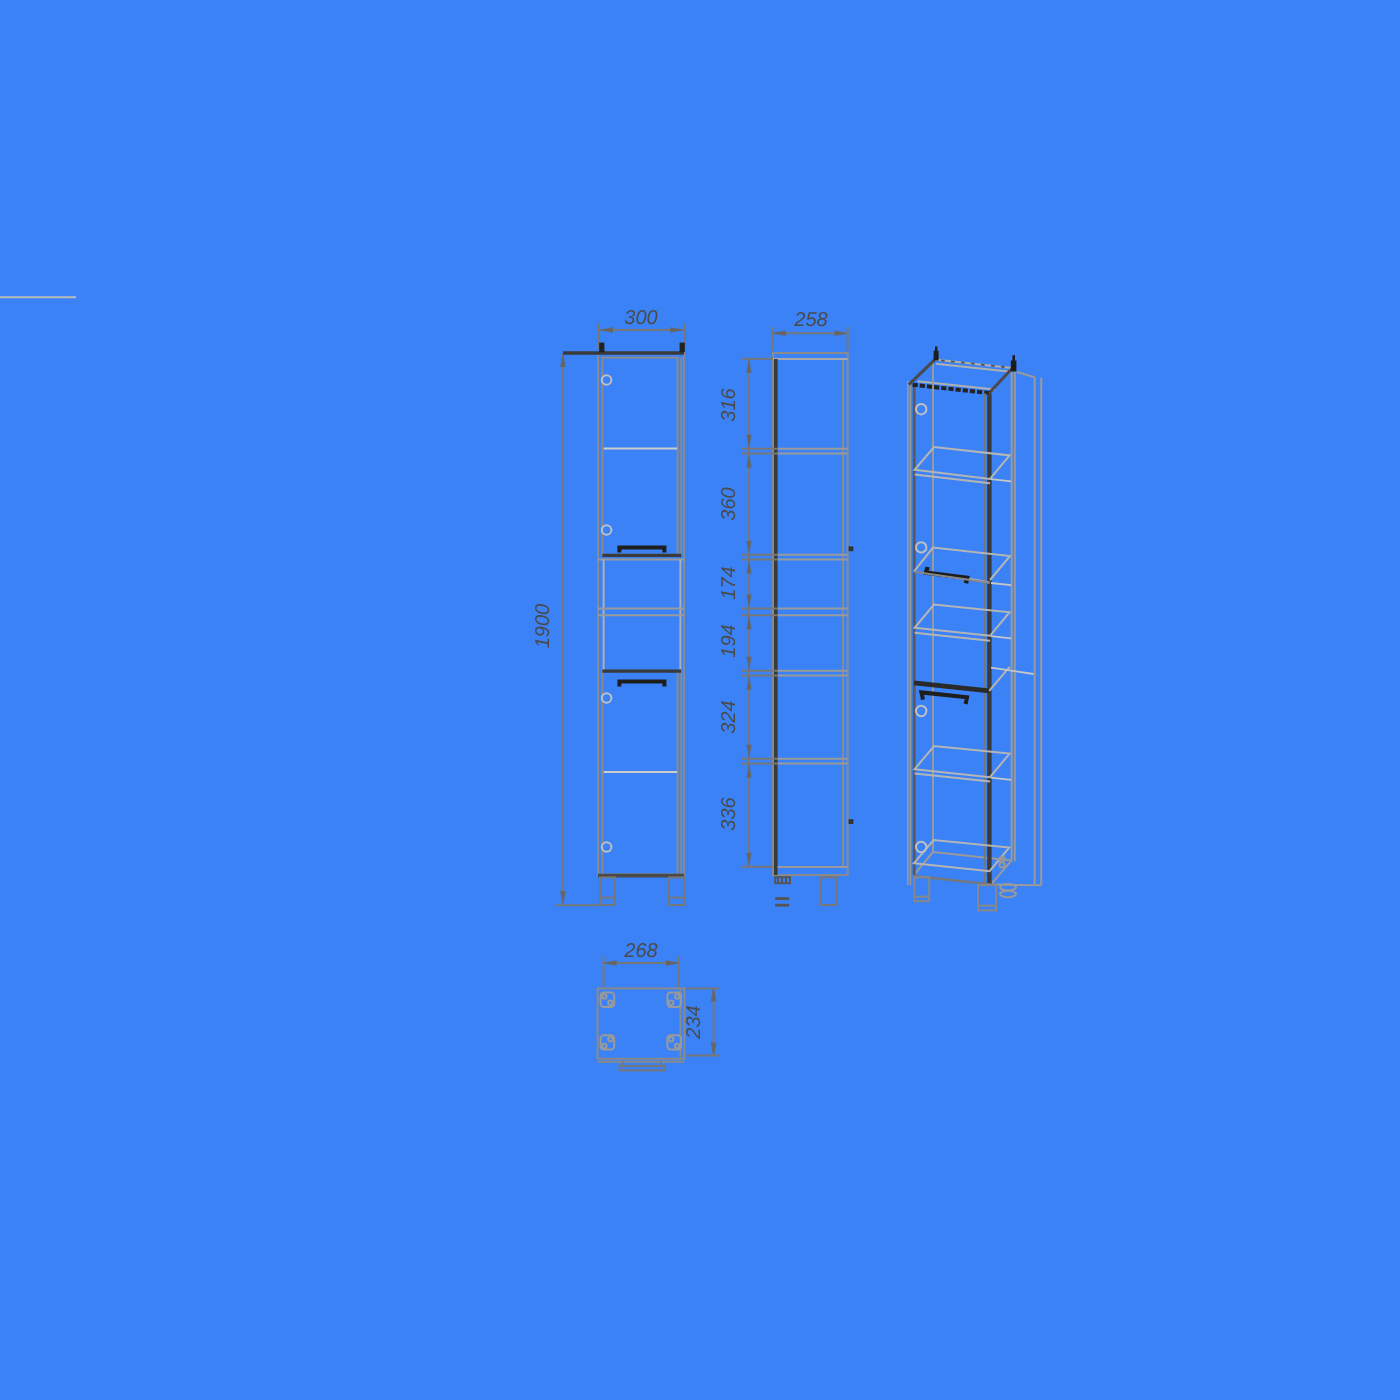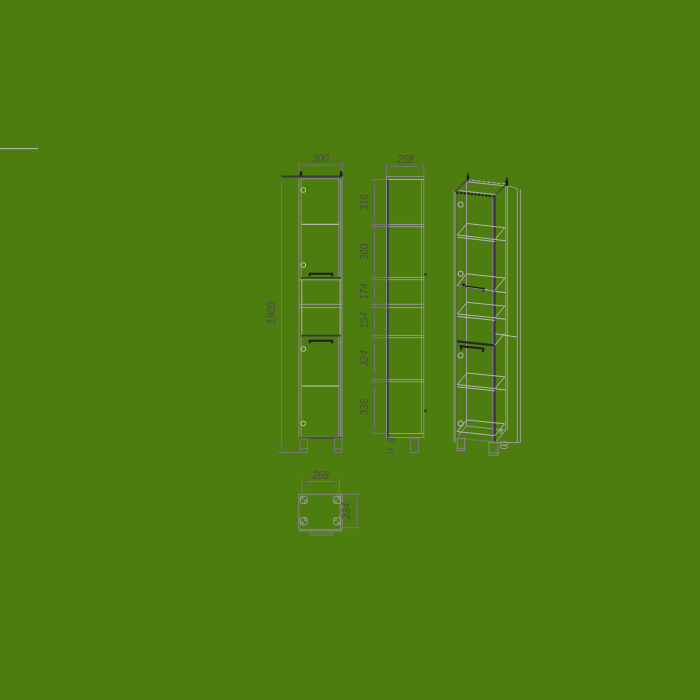--- a/index.html
+++ b/index.html
@@ -1,16 +1,16 @@
 <!DOCTYPE html>
 <html><head>
 <meta charset="utf-8">
 <style>
   html,body{margin:0;padding:0;background:#ffffff;}
-  .wrap{width:700px;height:700px;position:relative;background:#4d7c0f;}
+  .wrap{width:700px;height:700px;position:relative;background:#3b82f6;}
   svg{display:block;}
   text{font-family:"Liberation Sans",sans-serif;font-style:italic;fill:#4a4a4a;}
 </style>
 </head>
 <body>
 <div class="wrap">
 <svg width="700" height="700" viewBox="0 0 700 700">
 <defs>
 <marker id="ar" markerWidth="12" markerHeight="6" refX="11" refY="3" orient="auto" markerUnits="userSpaceOnUse">
   <path d="M12,3 L0,0.6 L0,5.4 Z" fill="#666"></path>

